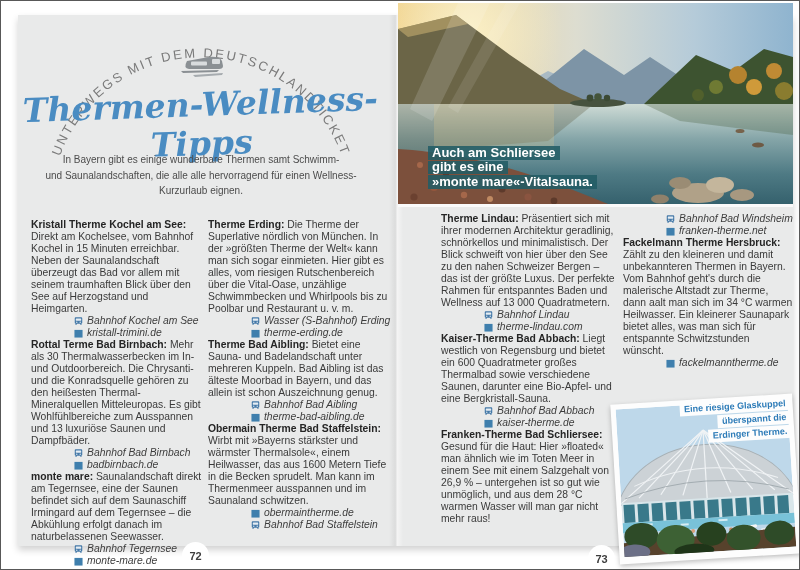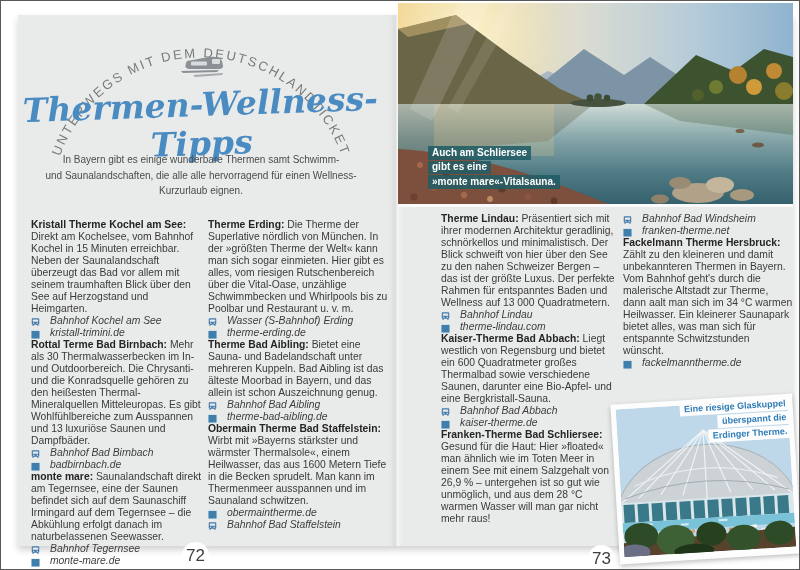--- a/index.html
+++ b/index.html
@@ -9,35 +9,35 @@
   
   #arc-svg{position:absolute;left:15px;top:26px;}
   #arc-svg text{fill:#7a7a7a;font-family:"Liberation Sans",sans-serif;font-size:13px;letter-spacing:2.2px;font-weight:500;}
   #train-logo{position:absolute;left:172px;top:52px;}
   #page-title{position:absolute;left:18px;top:84px;width:364px;text-align:center;font-family:"DejaVu Serif",serif;font-style:italic;font-weight:600;font-size:33px;color:#4a8cc2;transform:rotate(-2deg);letter-spacing:0px;}
   #intro{position:absolute;left:18px;top:151px;width:364px;text-align:center;font-size:10px;line-height:15.6px;color:#4c4c4c;}
   
   .col{position:absolute;font-size:10.35px;line-height:12px;color:#3a3a3a;text-align:left;}
   .col p.entry{margin:0;}
   .col p.entry b{color:#252525;font-weight:bold;}
-  .meta{display:flex;align-items:flex-end;gap:10px;height:12px;}
+  .meta{display:flex;align-items:center;gap:4px;height:12px;margin-left:43px;}
   .meta .ic{flex:0 0 auto;display:inline-flex;}
   .meta em{font-style:italic;color:#3d3d3d;white-space:nowrap;}
   #col-left1{left:30px;top:218px;width:173px;}
   #col-left2{left:207px;top:218px;width:180px;}
   #col-right1{left:440px;top:212px;width:175px;}
   #col-right2{left:622px;top:212px;width:170px;}
   
-  .pagenum{position:absolute;width:27px;height:27px;border-radius:50%;background:#ffffff;display:flex;align-items:center;justify-content:center;font-size:17px;font-weight:normal;color:#3e3e3e;}
+  .pagenum{position:absolute;width:27px;height:27px;border-radius:50%;background:#ffffff;display:flex;align-items:center;justify-content:center;font-size:11px;font-weight:bold;color:#3e3e3e;}
   #pagenum-left{left:181px;top:541px;}
   #pagenum-right{left:587px;top:544px;}
   
   #photo-lake{position:absolute;left:397px;top:2px;width:395px;height:201px;border-bottom:3px solid #fafafa;overflow:hidden;}
   #caption-lake{position:absolute;left:30px;top:143px;display:flex;flex-direction:column;align-items:flex-start;gap:1px;}
-  #caption-lake .strip{background:rgba(34,92,101,.88);color:#ffffff;font-size:10px;font-weight:bold;padding:1.5px 4px 2px 4px;line-height:10px;}
+  #caption-lake .strip{background:rgba(34,92,101,.88);color:#ffffff;font-size:13px;font-weight:bold;padding:1.5px 4px 2px 4px;line-height:10px;}
   
   #photo-dome{position:absolute;left:614px;top:398px;width:182px;height:160px;background:#fdfdfd;padding:5px 5px 7px 5px;transform:rotate(-3.5deg);box-shadow:0 2px 5px rgba(0,0,0,.25);box-sizing:border-box;}
   #photo-dome .scene{width:100%;height:100%;display:block;}
   #caption-dome{position:absolute;right:3px;top:3px;display:flex;flex-direction:column;align-items:flex-end;gap:1px;}
   #caption-dome .strip{background:#fdfdfd;color:#2e7cb8;font-size:9px;font-weight:bold;padding:1px 4px 2px 4px;line-height:10px;}
 </style>
 </head>
 <body>
 
 <div id="frame">

